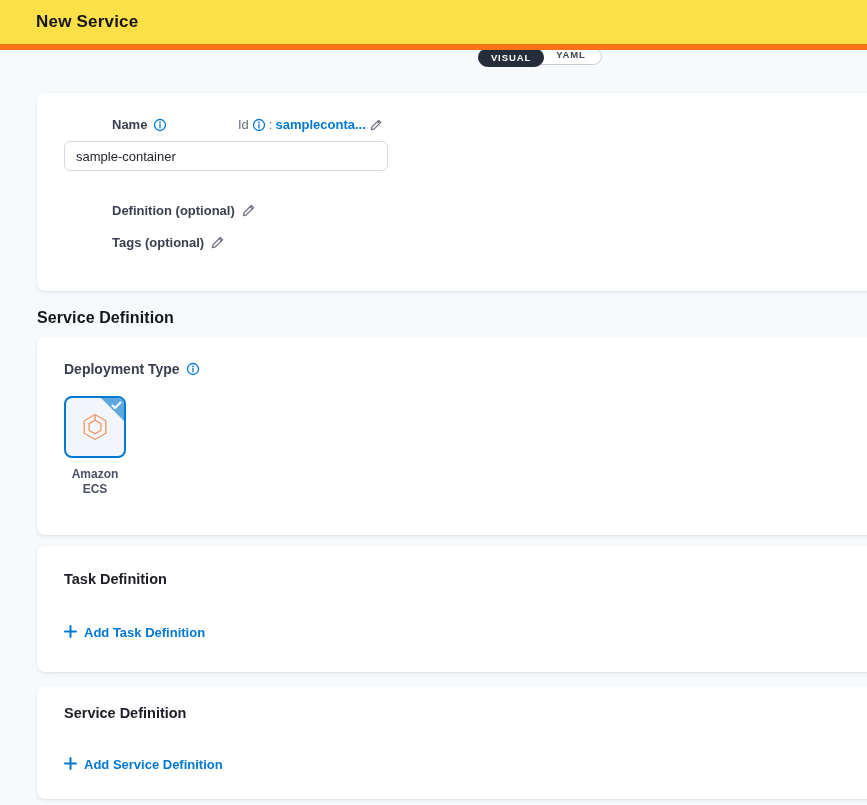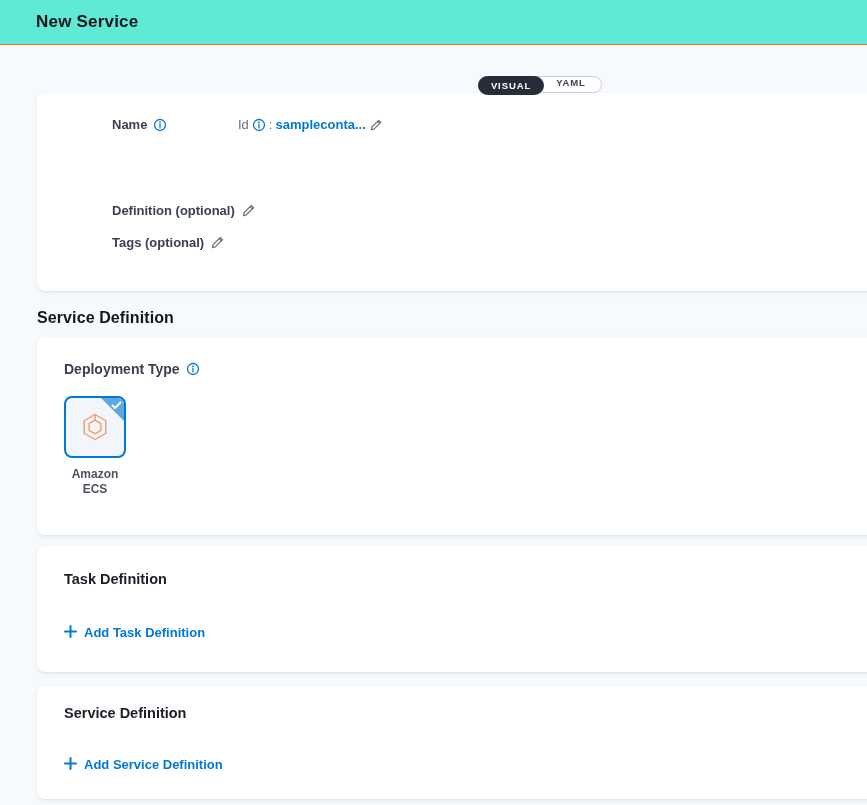--- a/index.html
+++ b/index.html
@@ -4,30 +4,30 @@
 <style>
   html,body{margin:0;padding:0;}
   body{
     width:867px;height:805px;position:relative;overflow:hidden;
     background:#f6fafd;
     font-family:"Liberation Sans","DejaVu Sans",sans-serif;
     -webkit-font-smoothing:antialiased;
   }
   
   .topbar{
-    position:absolute;left:0;top:0;right:0;height:44px;background:#5eead4;
-    border-bottom:1px solid #f97316;z-index:6;
+    position:absolute;left:0;top:0;right:0;height:44px;background:#fde047;
+    border-bottom:6px solid #f97316;z-index:6;
   }
   .page-title{
     position:absolute;left:36px;top:50%;transform:translateY(-50%);
     font-size:17px;font-weight:700;color:#15151c;letter-spacing:.2px;margin:0;
   }
   
   .view-toggle{
-    position:absolute;left:478px;top:76px;width:124px;height:17px;
+    position:absolute;left:478px;top:48px;width:124px;height:17px;
     background:#ffffff;border:1px solid #c8cdd7;border-radius:10px;
     box-sizing:border-box;z-index:5;
   }
   .seg-visual{
     position:absolute;left:-1px;top:-1px;width:64px;height:17px;
     background:#242d39;border:1px solid #242d39;border-radius:10px;
     display:flex;align-items:center;justify-content:center;cursor:pointer;
   }
   .seg-visual span{font-size:9.5px;font-weight:700;letter-spacing:.9px;color:#ffffff;}
   .seg-yaml{
@@ -124,20 +124,21 @@
     <span class="muted">:</span>
     <span class="id-link">sampleconta...</span>
     <span class="icon pencil">
       <svg width="14" height="14" viewBox="0 0 14 14">
           <path d="M9.6 2.3l2.1 2.1L5 11.1l-2.7.6.6-2.7z" fill="none" stroke="#6c707f" stroke-width="1.2" stroke-linejoin="round"></path>
           <line x1="8.5" y1="3.4" x2="10.6" y2="5.5" stroke="#6c707f" stroke-width="1.2"></line>
         </svg>
     </span>
   </div>
 
+  <input class="text-input" type="text" value="sample-container" style="">
 
   <div class="row" style="left:27px;top:110px;">
     <span class="field-label">Definition (optional)</span>
     <span class="icon pencil">
       <svg width="15" height="15" viewBox="0 0 14 14">
           <path d="M9.6 2.3l2.1 2.1L5 11.1l-2.7.6.6-2.7z" fill="none" stroke="#6c707f" stroke-width="1.2" stroke-linejoin="round"></path>
           <line x1="8.5" y1="3.4" x2="10.6" y2="5.5" stroke="#6c707f" stroke-width="1.2"></line>
         </svg>
     </span>
   </div>

